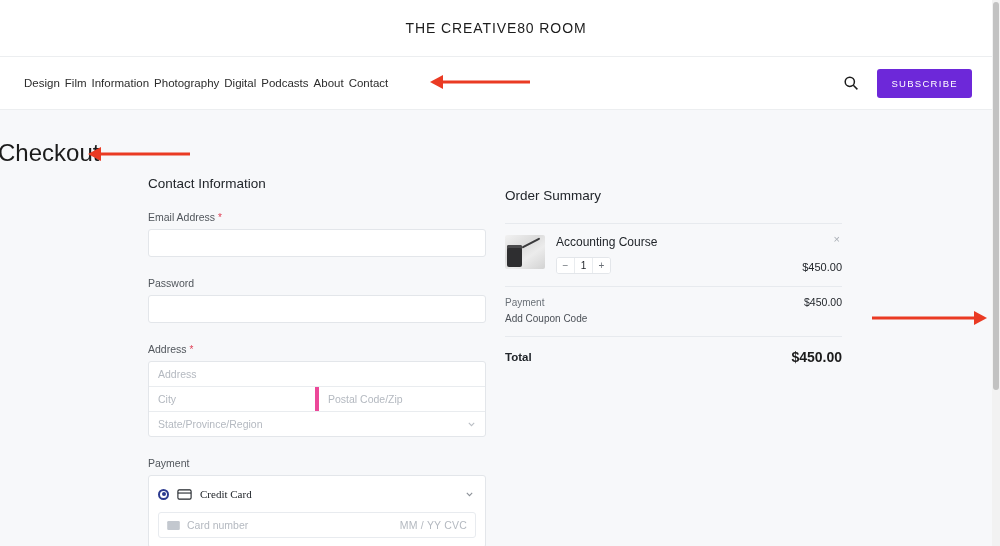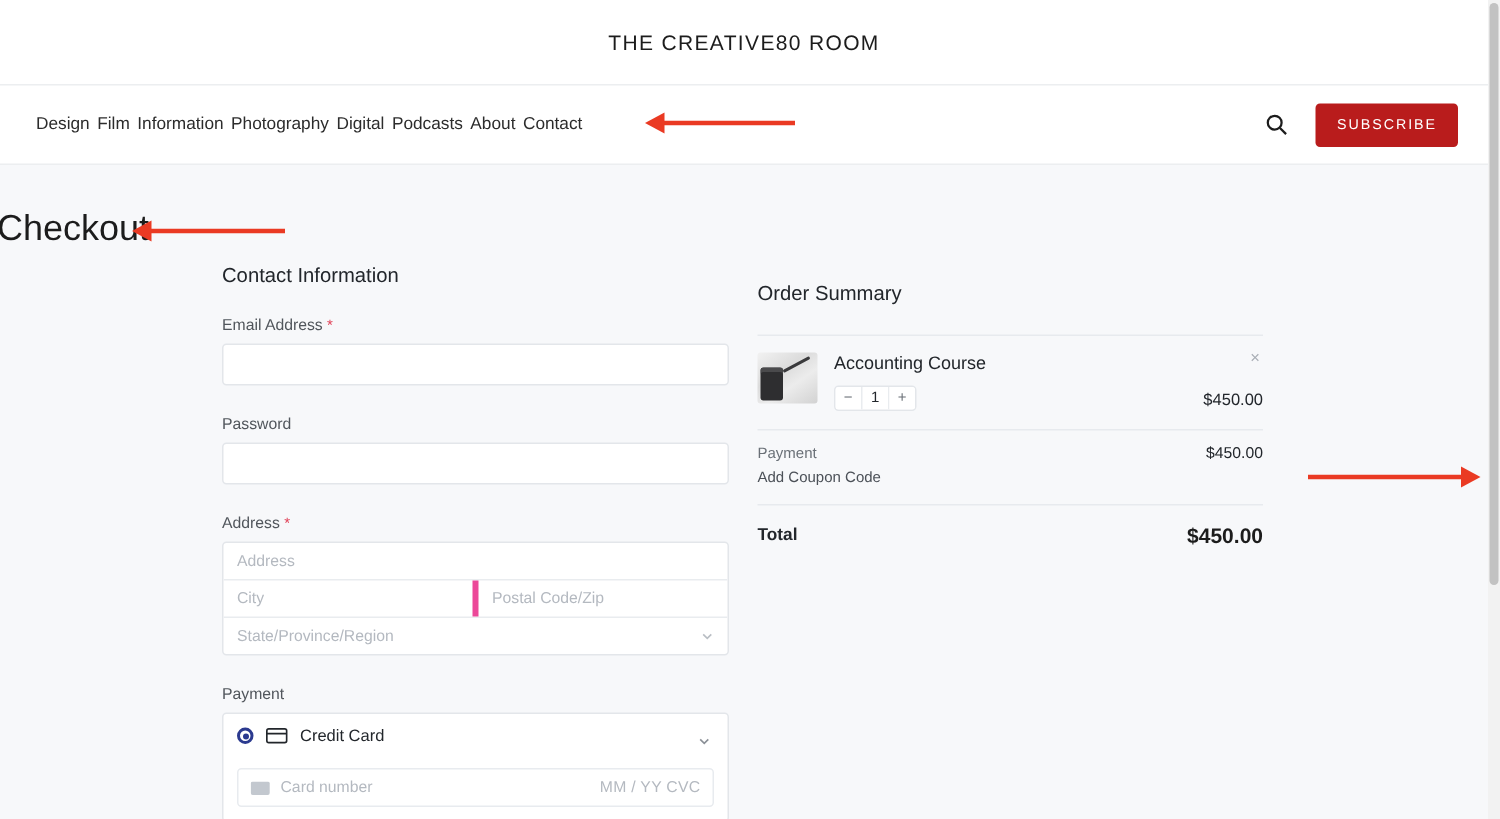--- a/index.html
+++ b/index.html
@@ -30,21 +30,21 @@
   }
   .nav-links { display: flex; align-items: center; gap: 5px; margin-left: 24px; }
   .nav-link {
     font-size: 11.5px; color: #2c2c2c; text-decoration: none; white-space: nowrap;
   }
   .nav-right {
     margin-left: auto; display: flex; align-items: center; gap: 18px; margin-right: 20px;
   }
   .search-icon { width: 16px; height: 16px; display: block; color: #1c1c1c; }
   .subscribe-btn {
-    background: #b91c1c; color: #ffffff; border: none; border-radius: 3px;
+    background: #6d28d9; color: #ffffff; border: none; border-radius: 3px;
     font-size: 9.5px; letter-spacing: 1.3px; font-family: inherit;
     padding: 9px 14px; cursor: pointer; white-space: nowrap;
   }
 
   
   .page-title {
     position: absolute; top: 139px; left: -2px;
     font-size: 24px; font-weight: 400; color: #1c1c1c;
   }
 
@@ -82,21 +82,21 @@
     position: absolute; right: 9px; top: 50%; transform: translateY(-50%);
     width: 9px; height: 9px; color: #6a7077;
   }
   .chev.light { color: #b9bec4; }
 
   
   .pay-group {
     width: 338px; border: 1px solid #e3e6ea; border-radius: 3px;
     background: #ffffff; padding: 9px;
   }
-  .pay-head { display: flex; gap: 8px; position: relative; height: 18px; }
+  .pay-head { display: flex; align-items: center; gap: 8px; position: relative; height: 18px; font-family: Liberation Serif, serif; }
   .radio-dot {
     width: 11px; height: 11px; border-radius: 50%; border: 2px solid #2b3a8f;
     background: #ffffff; position: relative; flex: none;
   }
   .radio-dot::after {
     content: ""; position: absolute; inset: 1.5px; border-radius: 50%; background: #2b3a8f;
   }
   .card-icon { width: 15px; height: 11px; color: #22262b; flex: none; }
   .pay-label { font-size: 11px; color: #22262b; }
   .pay-chev { position: absolute; right: 2px; top: 50%; transform: translateY(-50%); width: 9px; height: 9px; color: #8b9097; }

